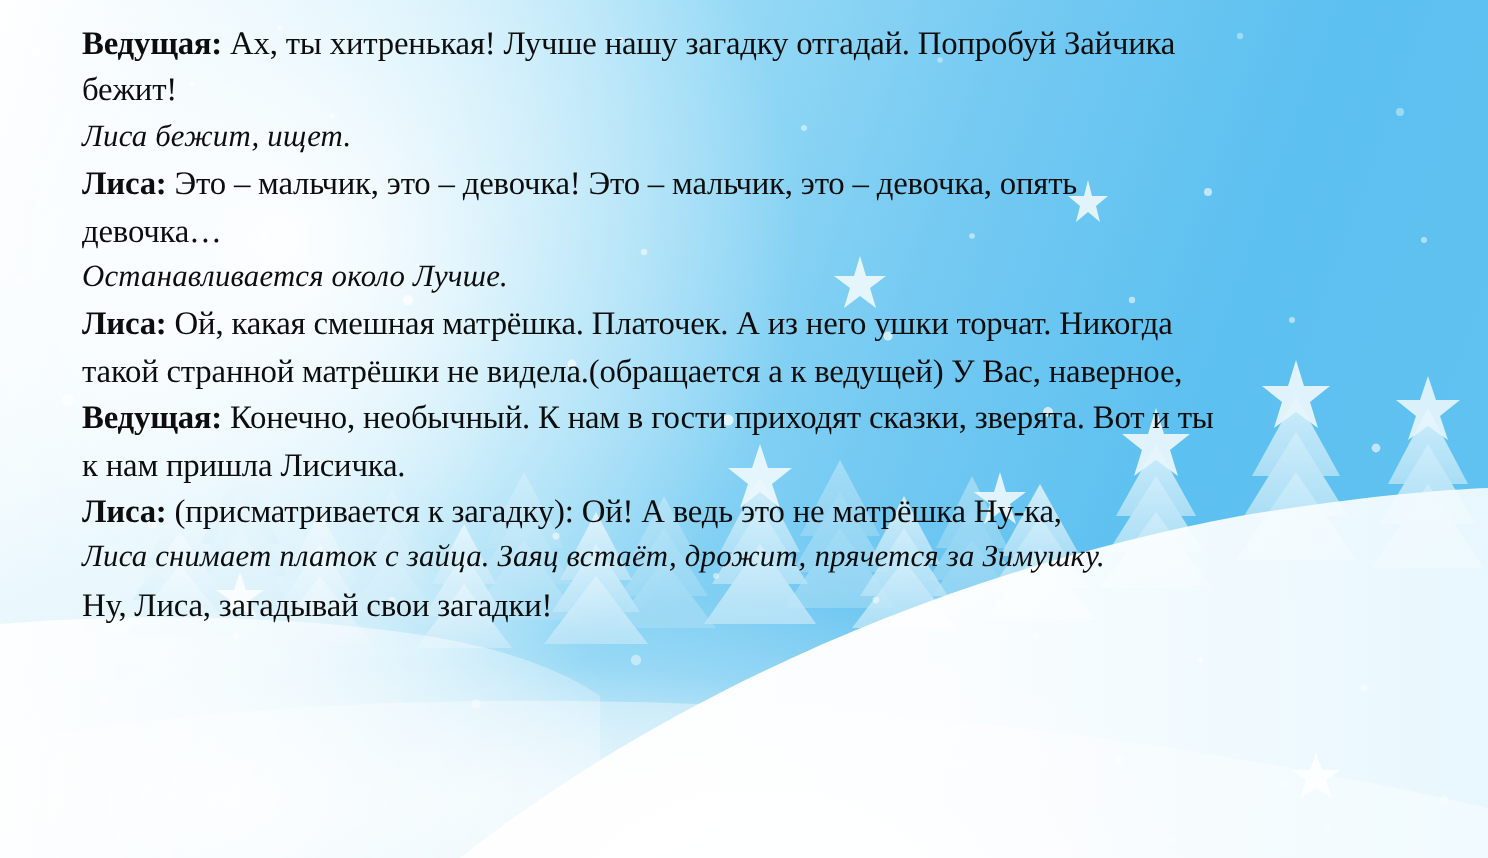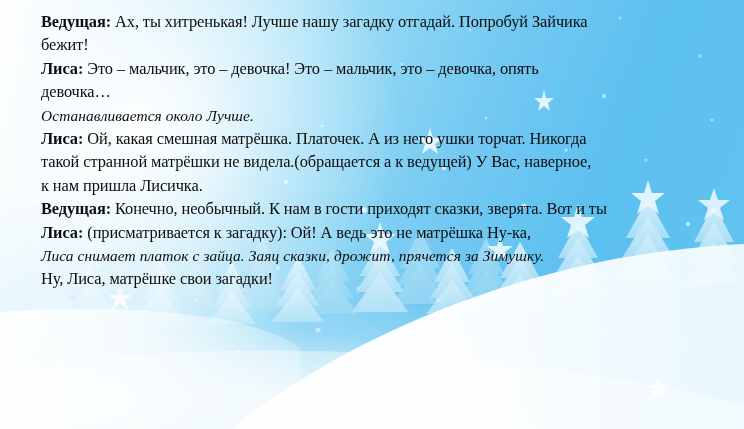--- a/index.html
+++ b/index.html
@@ -291,20 +291,23 @@
   <div id="script">
 
     <div class="line">
       <span class="spk">Ведущая:</span><span class="txt"> Ах, ты хитренькая! Лучше  нашу загадку отгадай. Попробуй Зайчика</span>
     </div>
 
     <div class="line">
       <span class="txt">бежит!</span>
     </div>
 
+    <div class="line stage">
+      <span class="txt">Лиса бежит, ищет.</span>
+    </div>
 
     <div class="line">
       <span class="spk">Лиса:</span><span class="txt"> Это – мальчик, это – девочка! Это – мальчик, это – девочка, опять</span>
     </div>
 
     <div class="line">
       <span class="txt">девочка…</span>
     </div>
 
     <div class="line stage">
@@ -314,35 +317,35 @@
     <div class="line">
       <span class="spk">Лиса:</span><span class="txt"> Ой, какая смешная матрёшка. Платочек. А из него ушки торчат.  Никогда</span>
     </div>
 
     <div class="line">
       <span class="txt">такой странной матрёшки не видела.(обращается а к ведущей)  У Вас, наверное,</span>
     </div>
 
 
     <div class="line">
+      <span class="spk">Ведущая:</span><span class="txt"> Конечно, необычный. К нам в гости приходят сказки, зверята. Вот и ты</span>
+    </div>
+
+    <div class="line">
       <span class="txt">к нам пришла Лисичка.</span>
     </div>
 
     <div class="line">
-      <span class="spk">Ведущая:</span><span class="txt"> Конечно, необычный. К нам в гости приходят сказки, зверята. Вот и ты</span>
-    </div>
-
-    <div class="line">
       <span class="spk">Лиса:</span><span class="txt"> (присматривается к загадку): Ой! А ведь это не матрёшка  Ну-ка,</span>
     </div>
 
 
     <div class="line stage">
-      <span class="txt">Лиса снимает платок с зайца. Заяц сказки, дрожит,  прячется за Зимушку.</span>
-    </div>
-
-
-    <div class="line">
-      <span class="txt">Ну,  Лиса, матрёшке свои загадки!</span>
+      <span class="txt">Лиса снимает платок с зайца. Заяц встаёт, дрожит,  прячется за Зимушку.</span>
+    </div>
+
+
+    <div class="line">
+      <span class="txt">Ну,  Лиса, загадывай свои загадки!</span>
     </div>
 
   </div>
 </div>
 
 </body></html>

